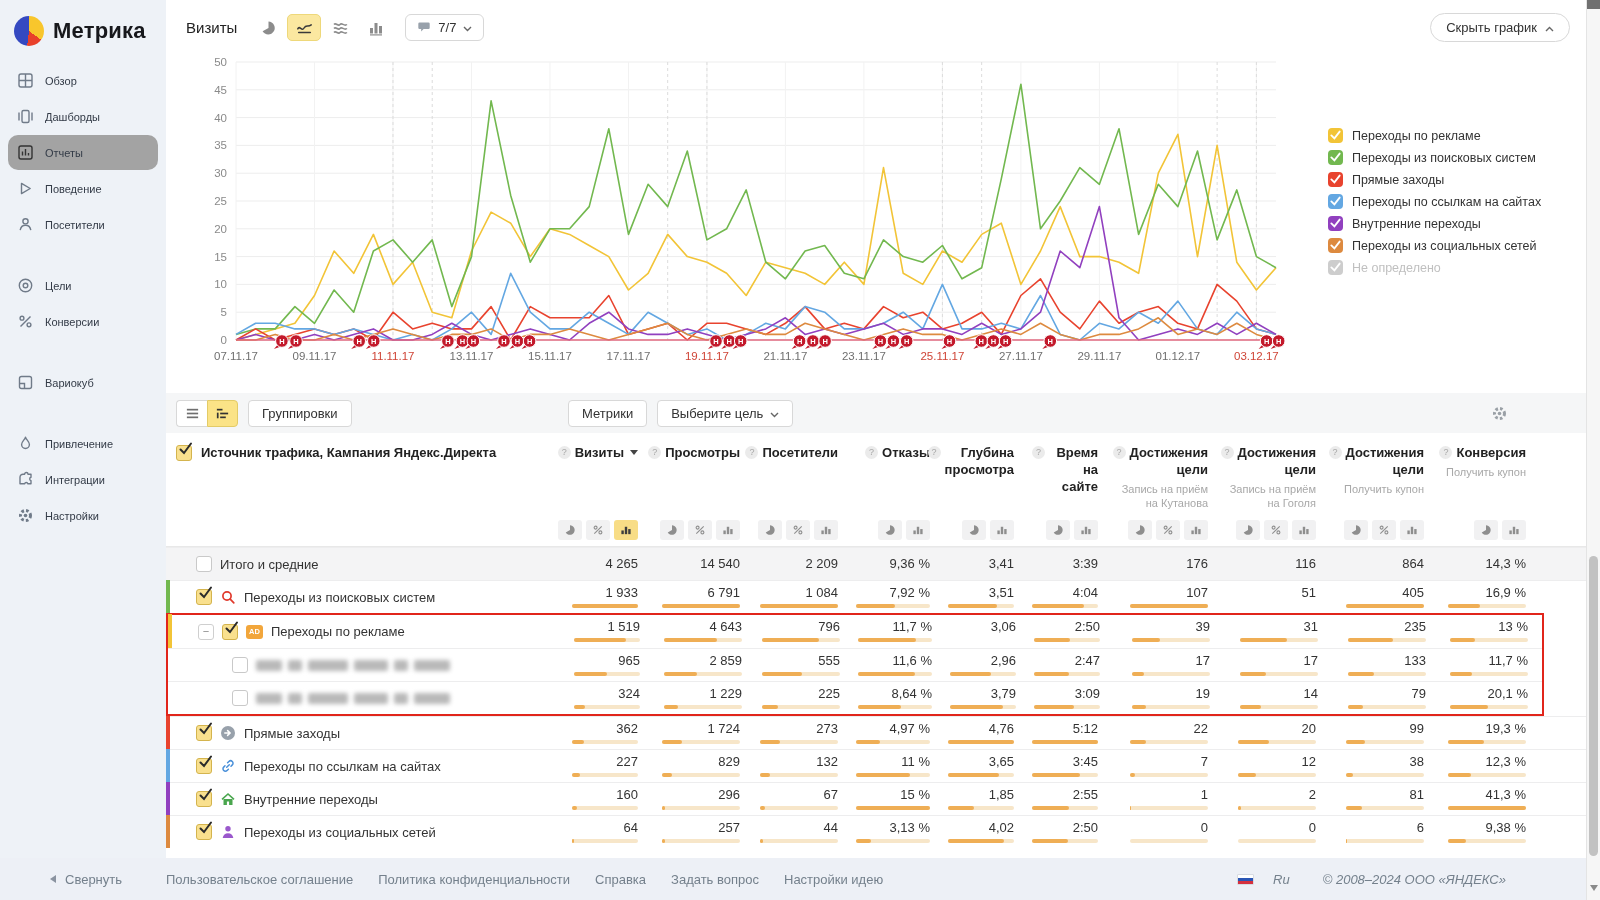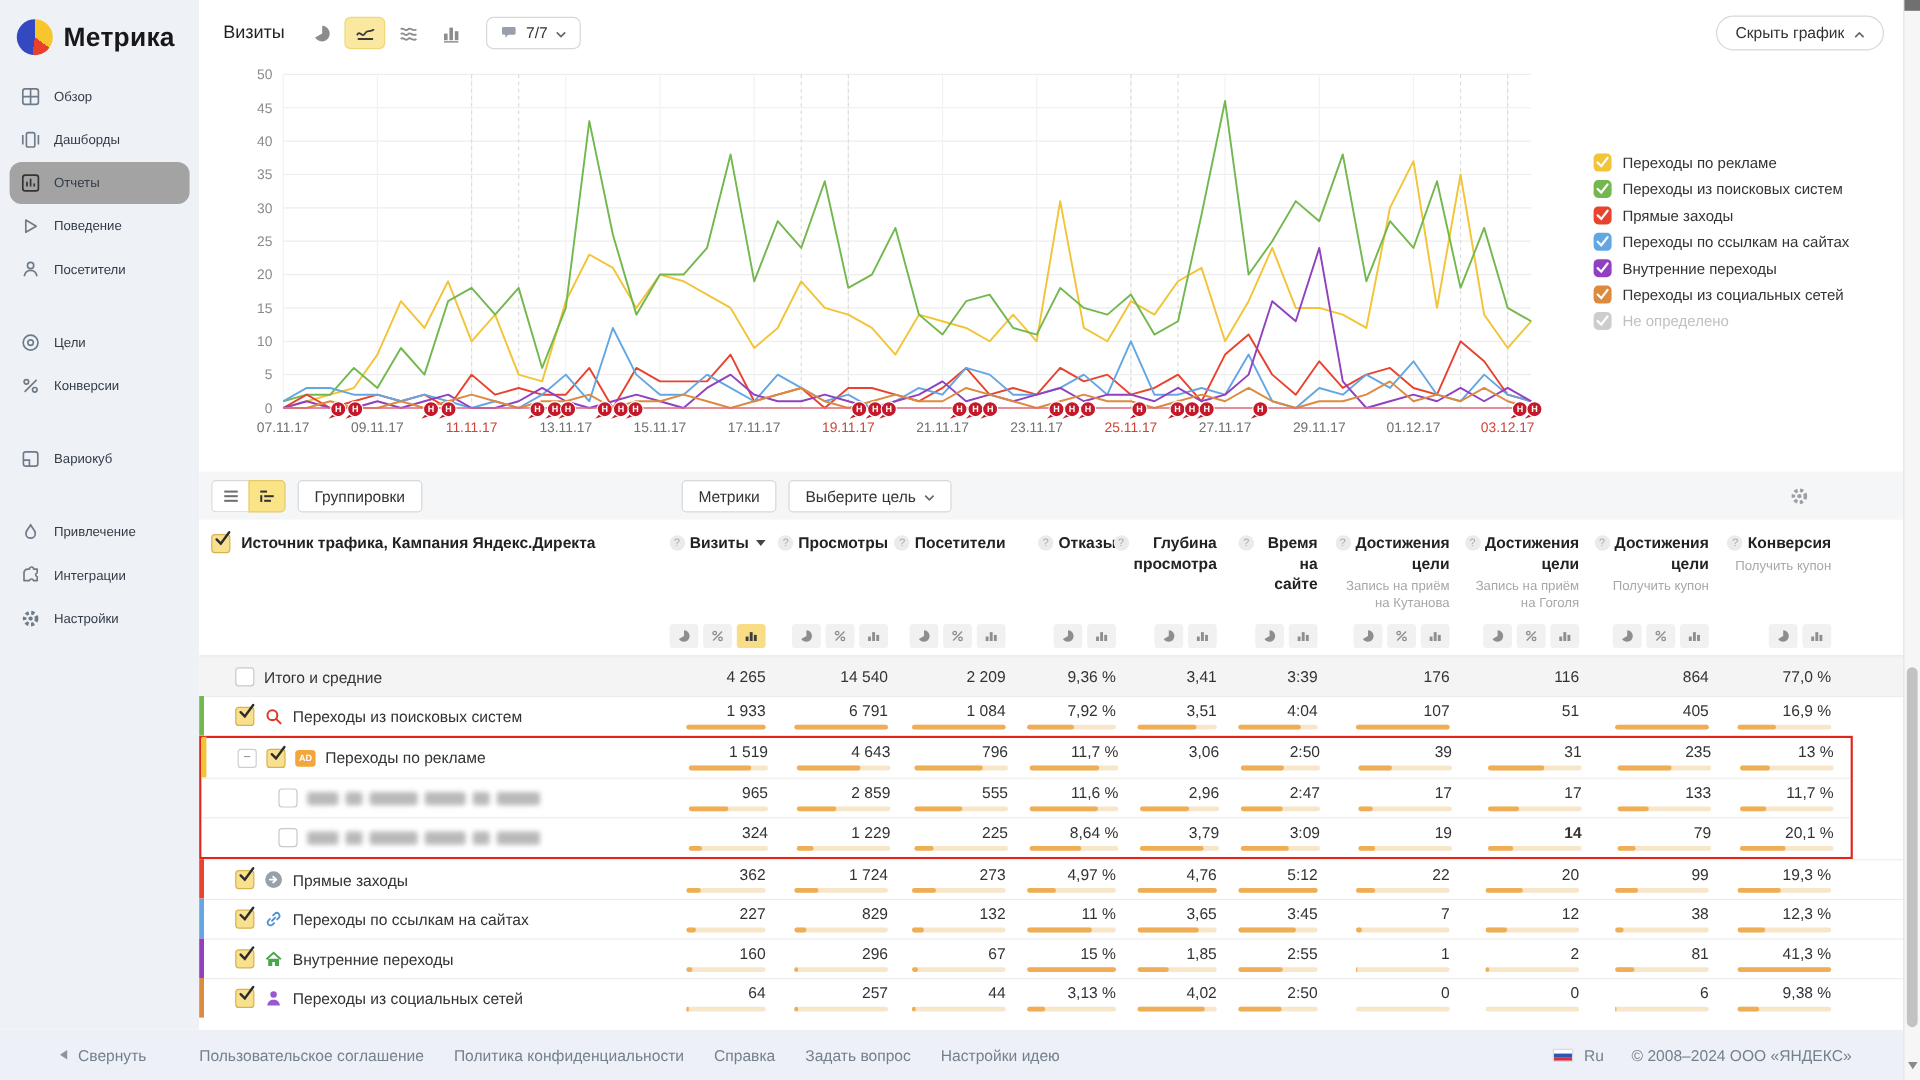--- a/index.html
+++ b/index.html
@@ -117,21 +117,21 @@
   .hlbox .trow:first-child { border-top:none; }
 
   
   .footer { height:42px; background:#edf0f6; display:flex; align-items:center; font-size:13px;
     color:#74808c; flex-shrink:0; }
   .f-left { width:166px; padding-left:46px; display:flex; align-items:center; gap:9px;
     flex-shrink:0; cursor:pointer; }
   .tri-left { width:0; height:0; border:4px solid transparent; border-right:6px solid #8a93a0; }
   .f-links { display:flex; gap:25px; }
   .f-link { cursor:pointer; }
-  .f-right { margin-left:auto; display:flex; align-items:center; gap:9px; padding-right:57px; }
+  .f-right { margin-left:auto; display:flex; align-items:center; gap:19px; padding-right:94px;font-style:italic; }
   .flag { width:17px; height:11px; border-radius:1px; overflow:hidden; display:flex;
     flex-direction:column; border:1px solid #d7dbe2; }
   .flag i { flex:1; display:block; }
 
   
   .scrollbar { position:absolute; right:0; top:0; width:14px; height:900px; background:#f6f6f6;
     border-left:1px solid #e4e4e4; z-index:50; }
   .sb-top { position:absolute; top:0; left:0; right:0; height:9px; background:#707070; }
   .sb-thumb { position:absolute; left:2px; right:2px; top:556px; height:300px; background:#c2c2c2;
     border-radius:6px; cursor:pointer; }
@@ -934,21 +934,21 @@
               <div class="tcell" style="width: 110px;">
                 <span class="num">176</span>
               </div>
               <div class="tcell" style="width: 108px;">
                 <span class="num">116</span>
               </div>
               <div class="tcell" style="width: 108px;">
                 <span class="num">864</span>
               </div>
               <div class="tcell" style="width: 102px;">
-                <span class="num">77,0 %</span>
+                <span class="num">14,3 %</span>
               </div>
             </div>
             <div class="trow">
               <span class="strip" style="background: rgb(114, 184, 79);"></span>
               <div class="tname">
                 <span class="cb checked">
                   <svg width="15" height="14" viewBox="0 0 15 14">
                     <path d="M2.5 7.5 6 11 13 1.5" fill="none" stroke="#2b2b2b" stroke-width="2" stroke-linecap="round"></path>
                   </svg>
                 </span>
@@ -1217,21 +1217,21 @@
                   <span class="bar">
                     <i style="width: 60.6%;"></i>
                   </span>
                 </div>
                 <div class="tcell" style="width: 110px;">
                   <span class="num">19</span>
                   <span class="bar">
                     <i style="width: 17.8%;"></i>
                   </span>
                 </div>
-                <div class="tcell" style="width: 108px; font-weight: bold;">
+                <div class="tcell" style="width: 108px;">
                   <span class="num">14</span>
                   <span class="bar">
                     <i style="width: 27.5%;"></i>
                   </span>
                 </div>
                 <div class="tcell" style="width: 108px;">
                   <span class="num">79</span>
                   <span class="bar">
                     <i style="width: 19.5%;"></i>
                   </span>

